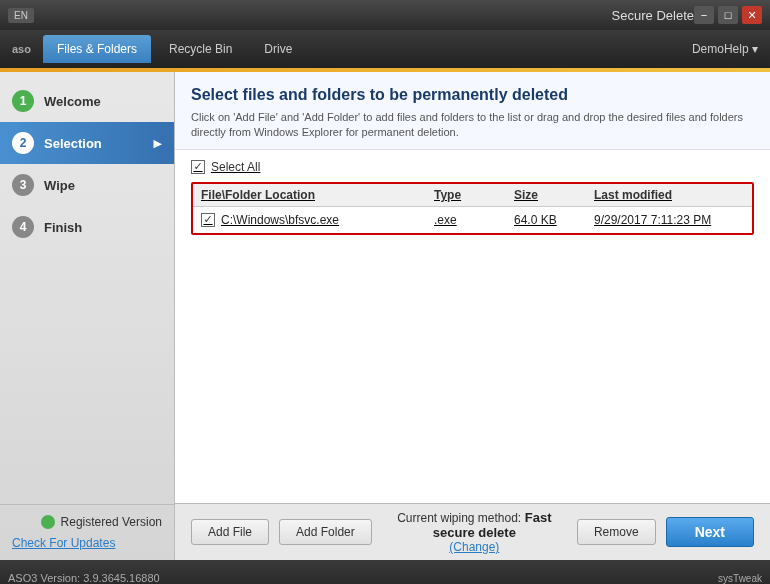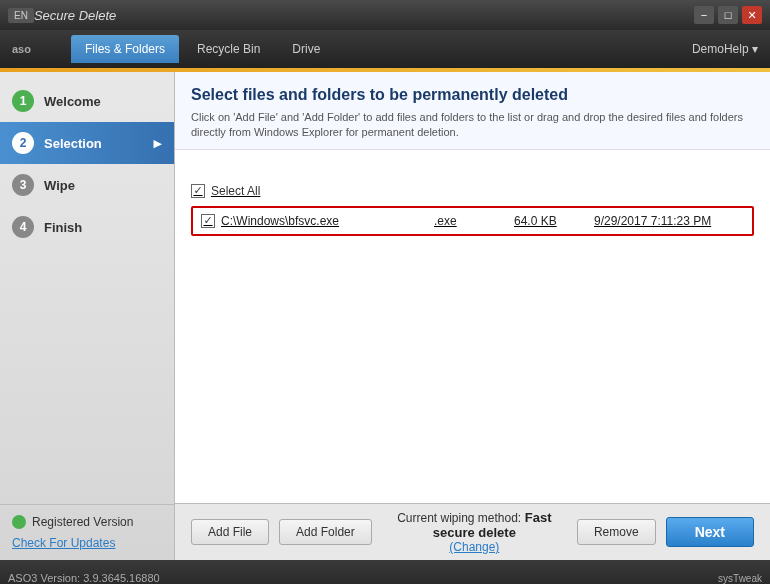--- a/index.html
+++ b/index.html
@@ -10,24 +10,23 @@
       background: linear-gradient(to bottom, #4a4a4a, #2a2a2a);
       height: 30px;
       display: flex;
       align-items: center;
       justify-content: space-between;
       padding: 0 8px;
       color: white;
     }
     .title-bar-text {
       flex: 1;
-      text-align: left;
+      text-align: right;
       font-size: 13px;
       color: #ddd;
-      font-style: italic;
     }
     .title-bar-controls {
       display: flex;
       gap: 4px;
     }
     .title-bar-btn {
       width: 20px; height: 18px;
       display: flex; align-items: center; justify-content: center;
       font-size: 11px;
       color: white;
@@ -66,21 +65,20 @@
       display: flex;
       align-items: center;
       cursor: pointer;
       color: #ccc;
       font-size: 12px;
       border-radius: 3px 3px 0 0;
     }
     .nav-tab.active {
       background: linear-gradient(to bottom, #5a9fd4, #3a7fc0);
       color: white;
-      margin-left: 28px;
     }
     .nav-right {
       margin-left: auto;
       display: flex;
       padding-right: 8px;
       justify-content: space-between;
     }
     .nav-right-btn {
       color: #ccc;
       font-size: 12px;
@@ -156,20 +154,21 @@
       padding: 10px 12px;
       border-top: 1px solid #bbb;
     }
     .registered-text {
       display: flex;
       align-items: center;
       gap: 6px;
       font-size: 12px;
       color: #333;
       margin-bottom: 6px;
+      justify-content: flex-end;
     }
     .green-dot {
       width: 14px; height: 14px;
       border-radius: 50%;
       background: #4caf50;
       flex-shrink: 0;
     }
     .check-updates-link {
       color: #2a7cc7;
       text-decoration: underline;
@@ -177,21 +176,20 @@
       cursor: pointer;
     }
 
     
     .content {
       flex: 1;
       background: white;
       display: flex;
       flex-direction: column;
       overflow: hidden;
-      gap: 24px;
     }
     .content-header {
       padding: 14px 16px 8px;
       background: #f5f9ff;
       border-bottom: 1px solid #dde;
     }
     .content-title {
       font-size: 16px;
       font-weight: bold;
       color: #1a3a6a;
@@ -402,20 +400,26 @@
       <div class="content-desc">Click on 'Add File' and 'Add Folder' to add files and folders to the list or drag and drop the desired files and folders directly from Windows Explorer for permanent deletion.</div>
     </div>
 
     <div class="content-body">
       <div class="select-all-row">
         <div class="checkbox checked"></div>
         <span>Select All</span>
       </div>
 
       <div class="file-table-container">
+        <div class="file-table-header">
+          <div class="file-table-header-cell">File\Folder Location</div>
+          <div class="file-table-header-cell">Type</div>
+          <div class="file-table-header-cell">Size</div>
+          <div class="file-table-header-cell">Last modified</div>
+        </div>
         <div class="file-table-row">
           <div class="file-cell">
             <div class="checkbox checked"></div>
             <span>C:\Windows\bfsvc.exe</span>
           </div>
           <div class="file-cell">.exe</div>
           <div class="file-cell">64.0 KB</div>
           <div class="file-cell">9/29/2017 7:11:23 PM</div>
         </div>
       </div>

